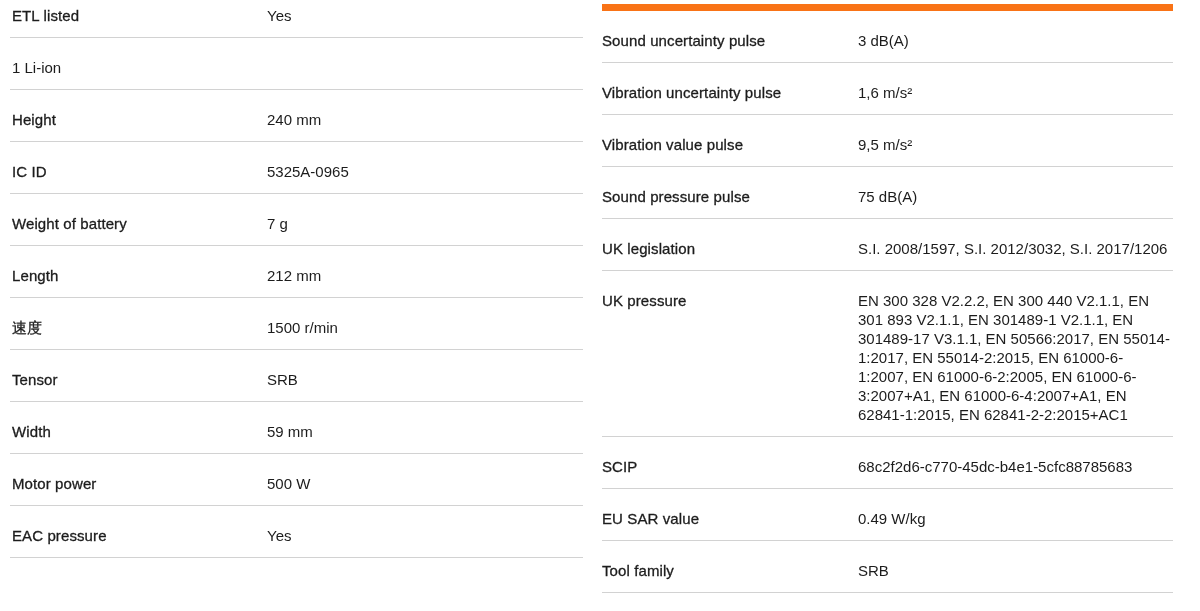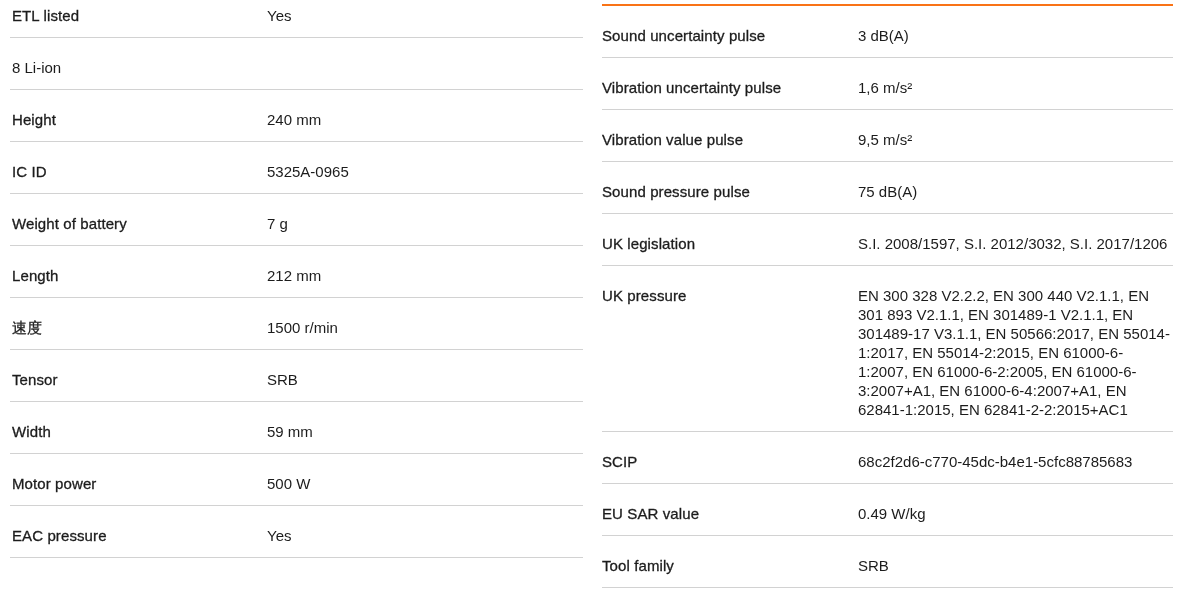--- a/index.html
+++ b/index.html
@@ -21,21 +21,21 @@
     top: 0;
   }
   .spec-table.left {
     left: 10px;
     width: 573px;
   }
   .spec-table.right {
     left: 602px;
     top: 4px;
     width: 571px;
-    border-top: 2px solid #f97316;
+    border-top: 7px solid #f97316;
   }
   .row {
     display: flex;
     align-items: flex-start;
     padding: 20px 0 12px 0;
     border-bottom: 1px solid #d2d2d2;
     color: #1c1c1c;
     font-size: 15px;
     line-height: 19px;
   }
@@ -57,21 +57,21 @@
 <body>
 
 <div class="spec-wrap">
 
   <div class="spec-table left">
       <div class="row">
         <div class="label">ETL listed</div>
         <div class="value">Yes</div>
       </div>
       <div class="row">
-        <div class="value">8 Li-ion</div>
+        <div class="value">1 Li-ion</div>
       </div>
       <div class="row">
         <div class="label">Height</div>
         <div class="value">240 mm</div>
       </div>
       <div class="row">
         <div class="label">IC ID</div>
         <div class="value">5325A-0965</div>
       </div>
       <div class="row">

